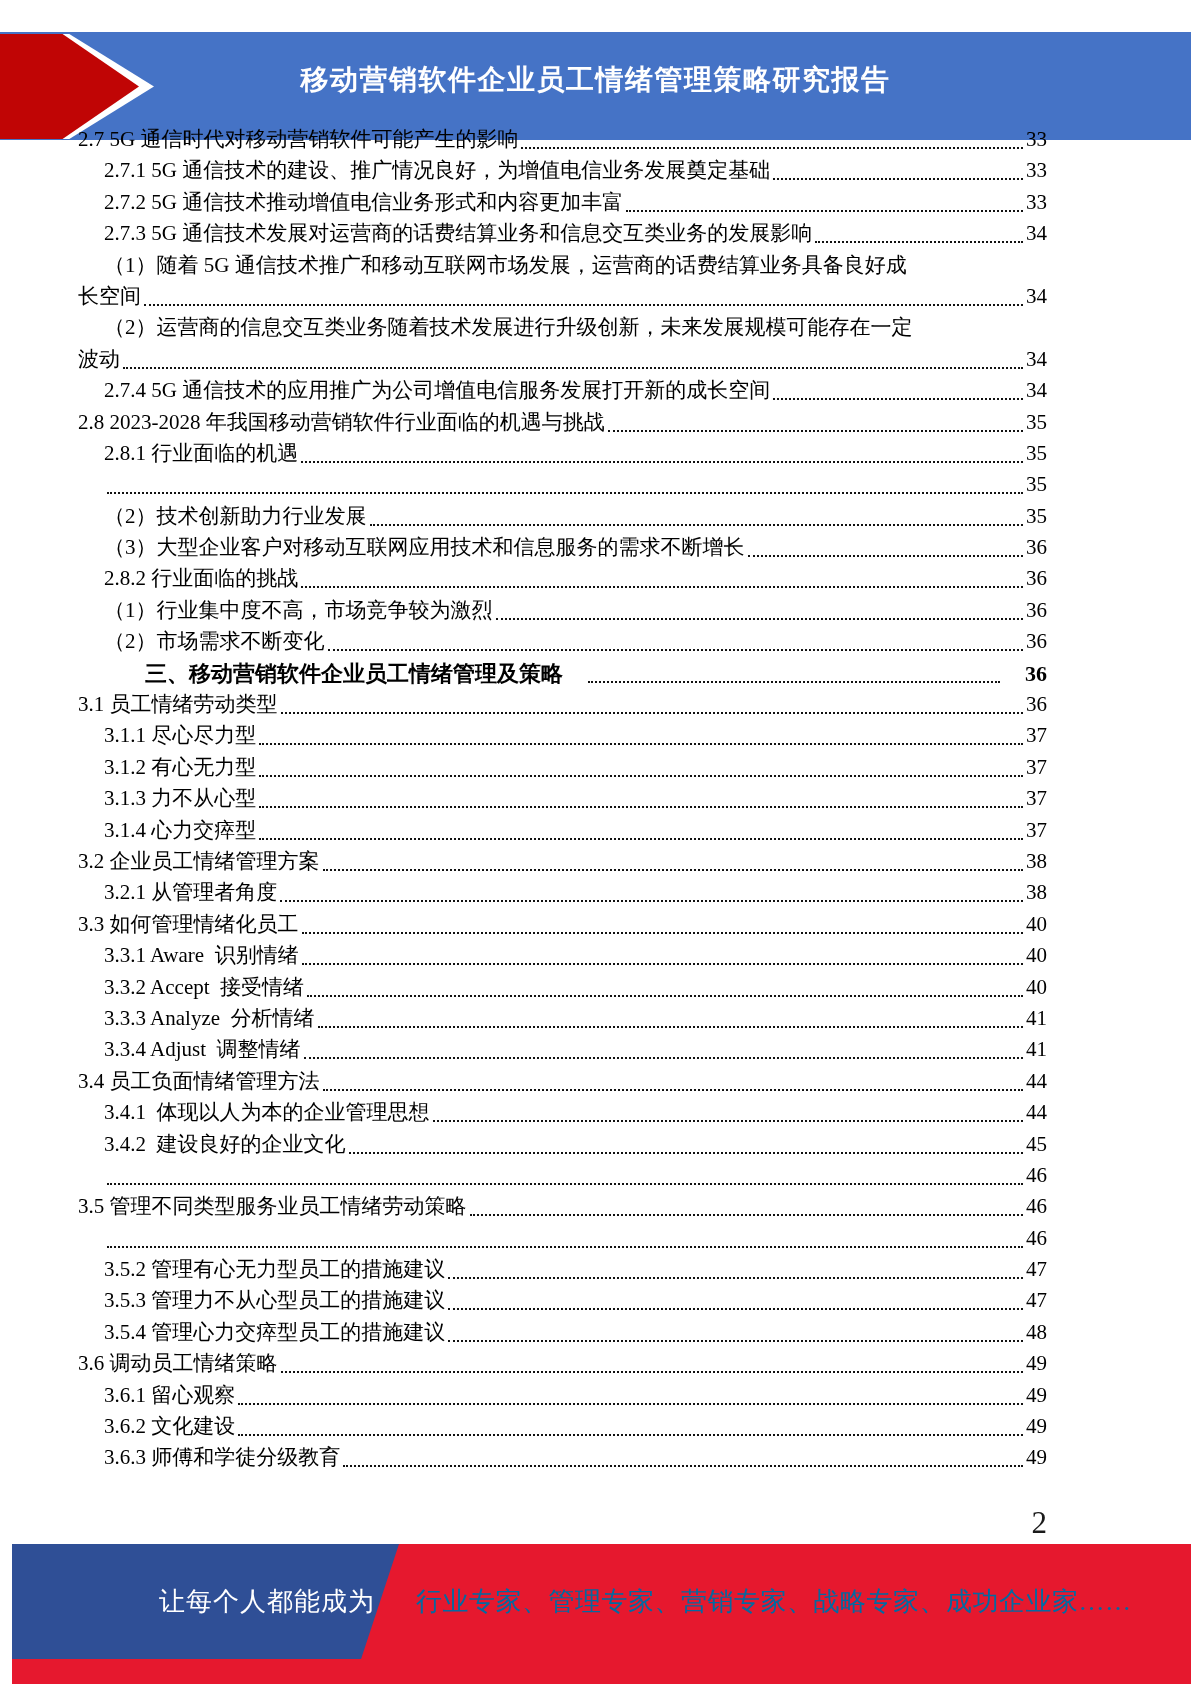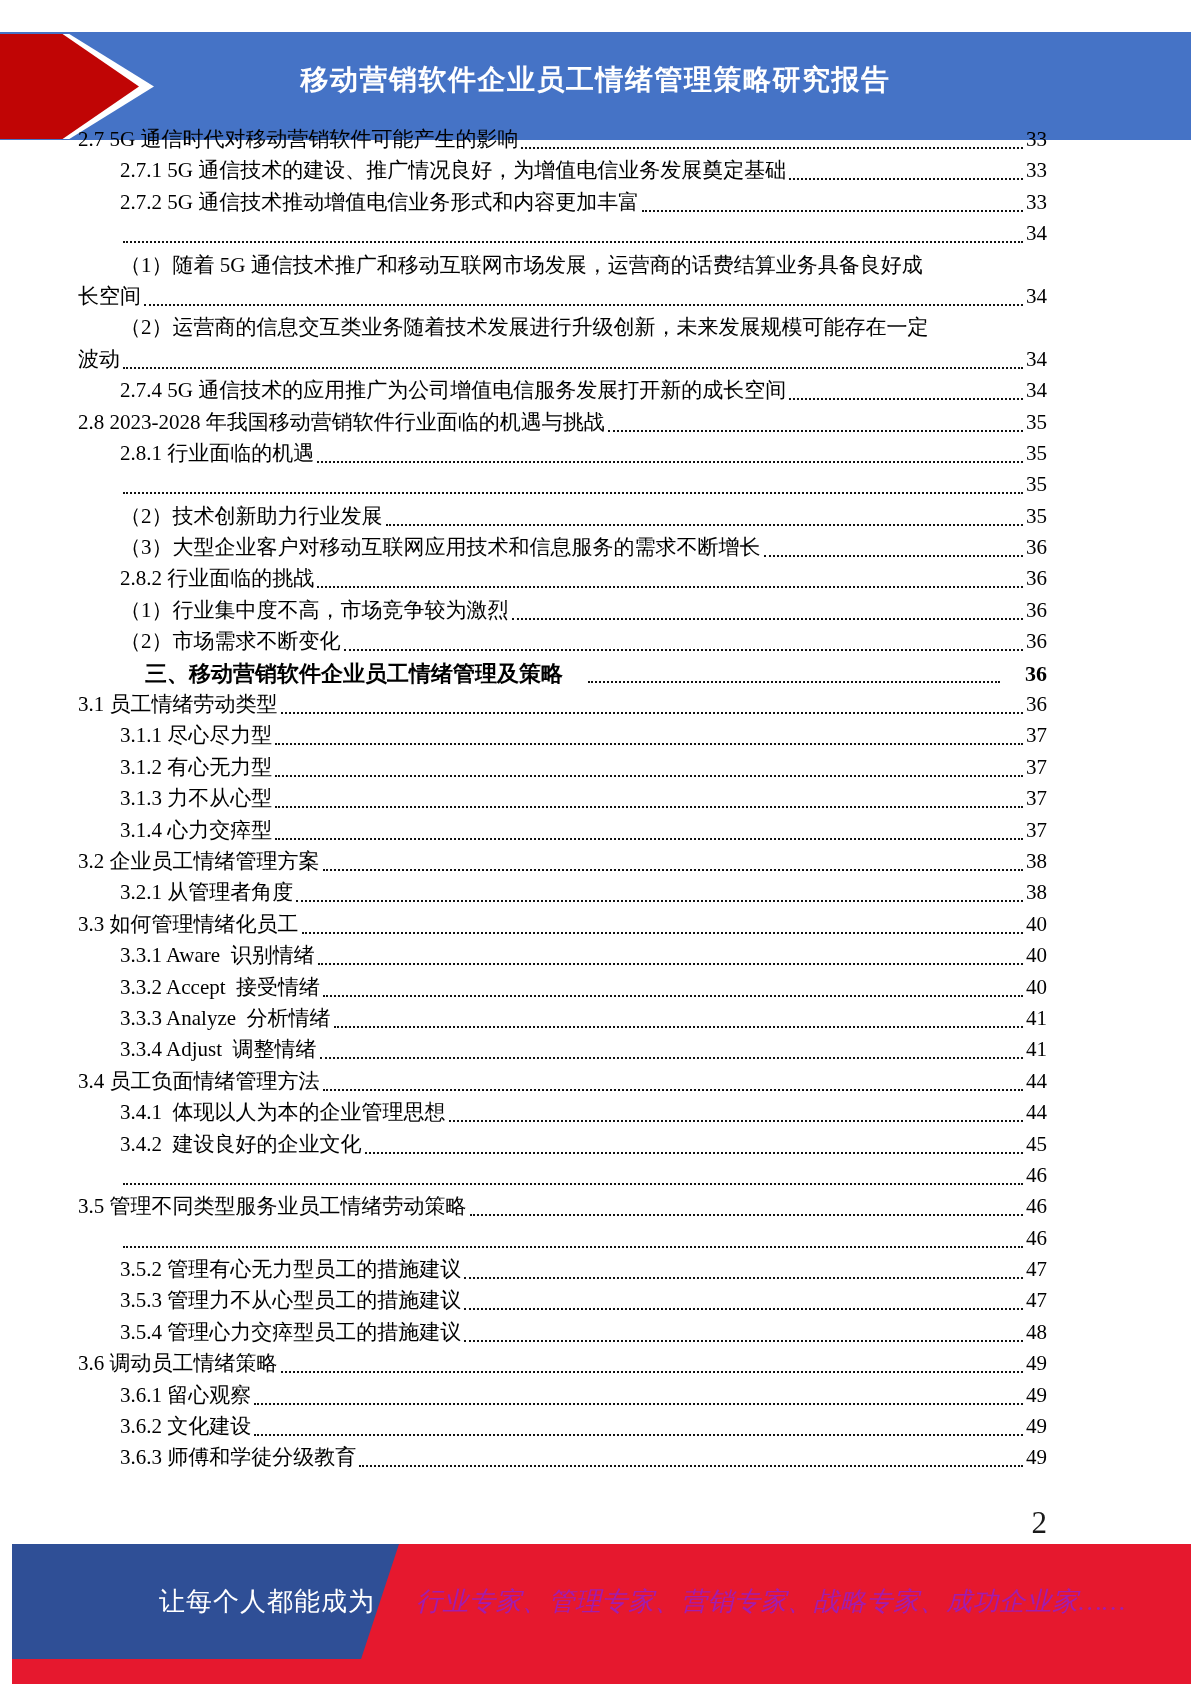--- a/index.html
+++ b/index.html
@@ -40,21 +40,21 @@
     font-size:21px;
   }
   .toc-row .t{white-space:pre;}
   .toc-row .leader{
     flex:1;min-width:8px;height:23px;margin:0 3px;
     border-bottom:2.2px dotted #111;
   }
   .toc-row .pg{white-space:nowrap;}
   .lvl0{padding-left:145px;font-weight:bold;font-size:22px;gap:22px;}
   .lvl1{padding-left:78px;}
-  .lvl2{padding-left:120px;}
+  .lvl2{padding-left:84px;margin-left:20px;}
 
   
   #page-number{
     position:absolute;right:144px;top:1505px;
     font-size:31px;color:#1a1a1a;
   }
 
   
   #footer-band{position:absolute;left:12px;bottom:0;width:1191px;height:140px;}
   #footer-red{position:absolute;inset:0;}
@@ -63,21 +63,21 @@
     clip-path:polygon(0 0,100% 0,90.2% 100%,0 100%);
   }
   #footer-left-text{
     position:absolute;left:147px;top:0;height:115px;width:215px;
     display:flex;align-items:center;
     color:#ffffff;font-size:26px;letter-spacing:1px;white-space:nowrap;
   }
   #footer-right-text{
     position:absolute;left:404px;top:0;height:115px;
     display:flex;align-items:center;
-    color:#a21caf;font-size:26px;letter-spacing:0.5px;white-space:nowrap;font-style:italic;
+    color:#0369a1;font-size:26px;letter-spacing:0.5px;white-space:nowrap;
   }
 </style>
 </head>
 <body>
 
 <div id="page">
 
   <div id="header-band" style="background: rgb(69, 115, 198);">
     <div class="arrow-white"></div>
     <div class="arrow-red" style="background: rgb(192, 5, 5);"></div>
@@ -94,20 +94,21 @@
         <span class="t">2.7.1 5G 通信技术的建设、推广情况良好，为增值电信业务发展奠定基础</span>
         <span class="leader"></span>
         <span class="pg">33</span>
       </div>
       <div class="toc-row lvl2">
         <span class="t">2.7.2 5G 通信技术推动增值电信业务形式和内容更加丰富</span>
         <span class="leader"></span>
         <span class="pg">33</span>
       </div>
       <div class="toc-row lvl2">
+        <span class="t">2.7.3 5G 通信技术发展对运营商的话费结算业务和信息交互类业务的发展影响</span>
         <span class="leader"></span>
         <span class="pg">34</span>
       </div>
       <div class="toc-row lvl2">
         <span class="t">（1）随着 5G 通信技术推广和移动互联网市场发展，运营商的话费结算业务具备良好成</span>
       </div>
       <div class="toc-row lvl1">
         <span class="t">长空间</span>
         <span class="leader"></span>
         <span class="pg">34</span>

